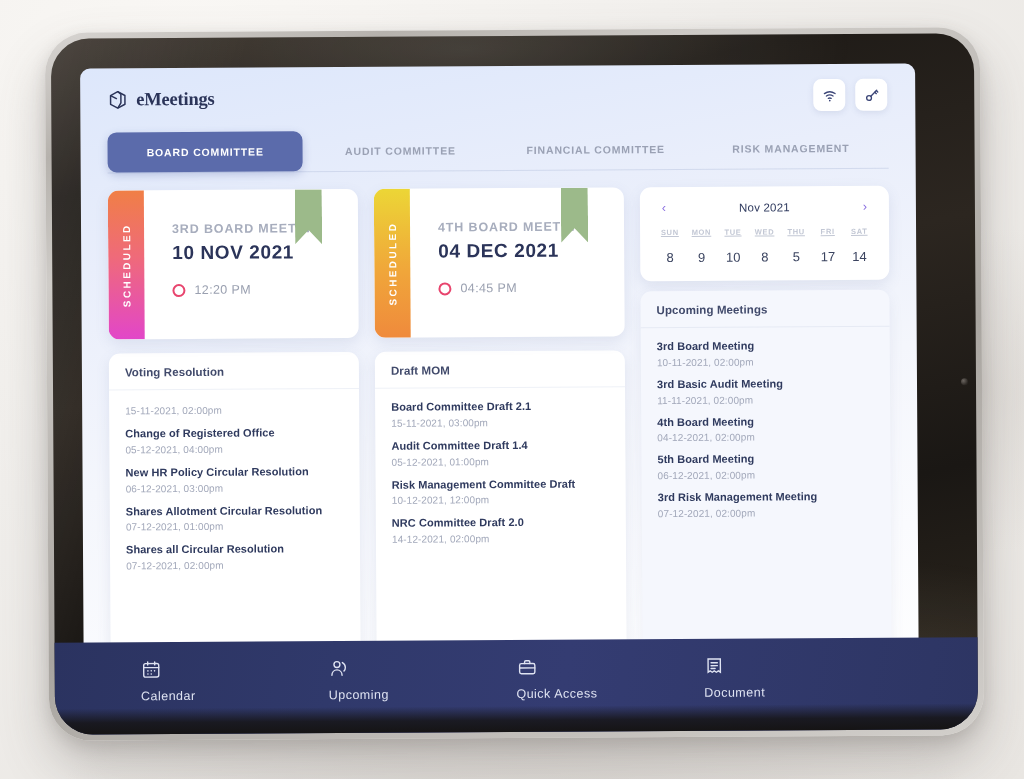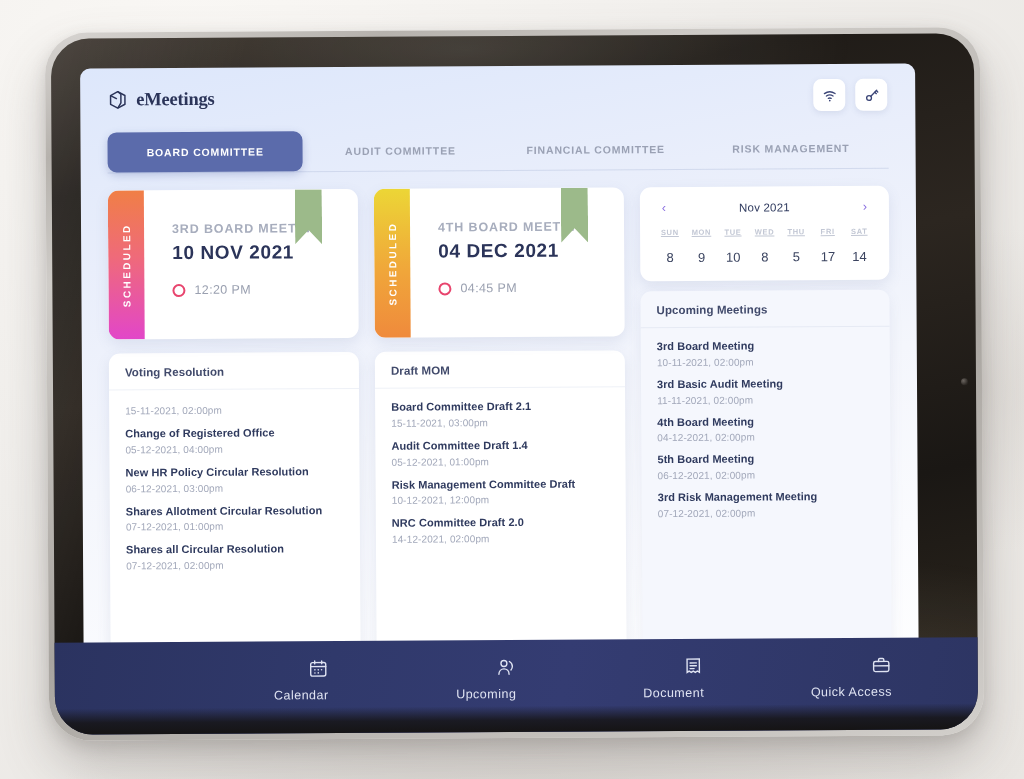--- a/index.html
+++ b/index.html
@@ -354,21 +354,21 @@
     background: linear-gradient(100deg, #2b3360 0%, #30396b 30%, #343c72 55%, #2d3563 100%);
     display: flex;
     align-items: flex-start;
     padding: 17px 86px 0 86px;
     overflow: hidden;
   }
   .nav-item {
     flex: 1;
     display: flex;
     flex-direction: column;
-    align-items: flex-end;
+    align-items: flex-start;
     gap: 9px;
   }
   .nav-item svg { display: block; }
   .nav-label {
     font-size: 12.5px;
     color: #dfe3f2;
     letter-spacing: 0.5px;
   }
   .nav-shadow {
     position: absolute;
@@ -607,34 +607,34 @@
           <path d="M3.6 19.6c0-3.6 2.6-6.1 5.8-6.1s5.8 2.5 5.8 6.1"></path>
           <path d="M15.6 5.1a6.4 6.4 0 0 1 3.4 5.6 6.4 6.4 0 0 1-1.6 4.2"></path>
         </svg>
       </span>
       <span class="nav-label">Upcoming</span>
     </div>
 
     <div class="nav-item">
       <span>
         <svg width="21" height="21" viewBox="0 0 24 24" fill="none" stroke="#dfe3f2" stroke-width="1.6" stroke-linecap="round">
-          <path d="M5 3.6h14v15.2l-2.3-1.5-2.3 1.5-2.4-1.5-2.3 1.5-2.4-1.5L5 18.8z"></path>
-          <path d="M8.4 8h7.2M8.4 11.3h7.2M8.4 14.5h4.6"></path>
-        </svg>
-      </span>
-      <span class="nav-label">Document</span>
-    </div>
-
-    <div class="nav-item">
-      <span>
-        <svg width="21" height="21" viewBox="0 0 24 24" fill="none" stroke="#dfe3f2" stroke-width="1.6" stroke-linecap="round">
           <rect x="3.3" y="7.6" width="17.4" height="11.6" rx="2"></rect>
           <path d="M9 7.6V5.7c0-.8.6-1.4 1.4-1.4h3.2c.8 0 1.4.6 1.4 1.4v1.9"></path>
           <path d="M3.3 12.6h17.4"></path>
         </svg>
       </span>
       <span class="nav-label">Quick Access</span>
     </div>
 
+    <div class="nav-item">
+      <span>
+        <svg width="21" height="21" viewBox="0 0 24 24" fill="none" stroke="#dfe3f2" stroke-width="1.6" stroke-linecap="round">
+          <path d="M5 3.6h14v15.2l-2.3-1.5-2.3 1.5-2.4-1.5-2.3 1.5-2.4-1.5L5 18.8z"></path>
+          <path d="M8.4 8h7.2M8.4 11.3h7.2M8.4 14.5h4.6"></path>
+        </svg>
+      </span>
+      <span class="nav-label">Document</span>
+    </div>
+
 
     <div class="nav-shadow"></div>
   </div>
 </div>
 
 </body></html>

